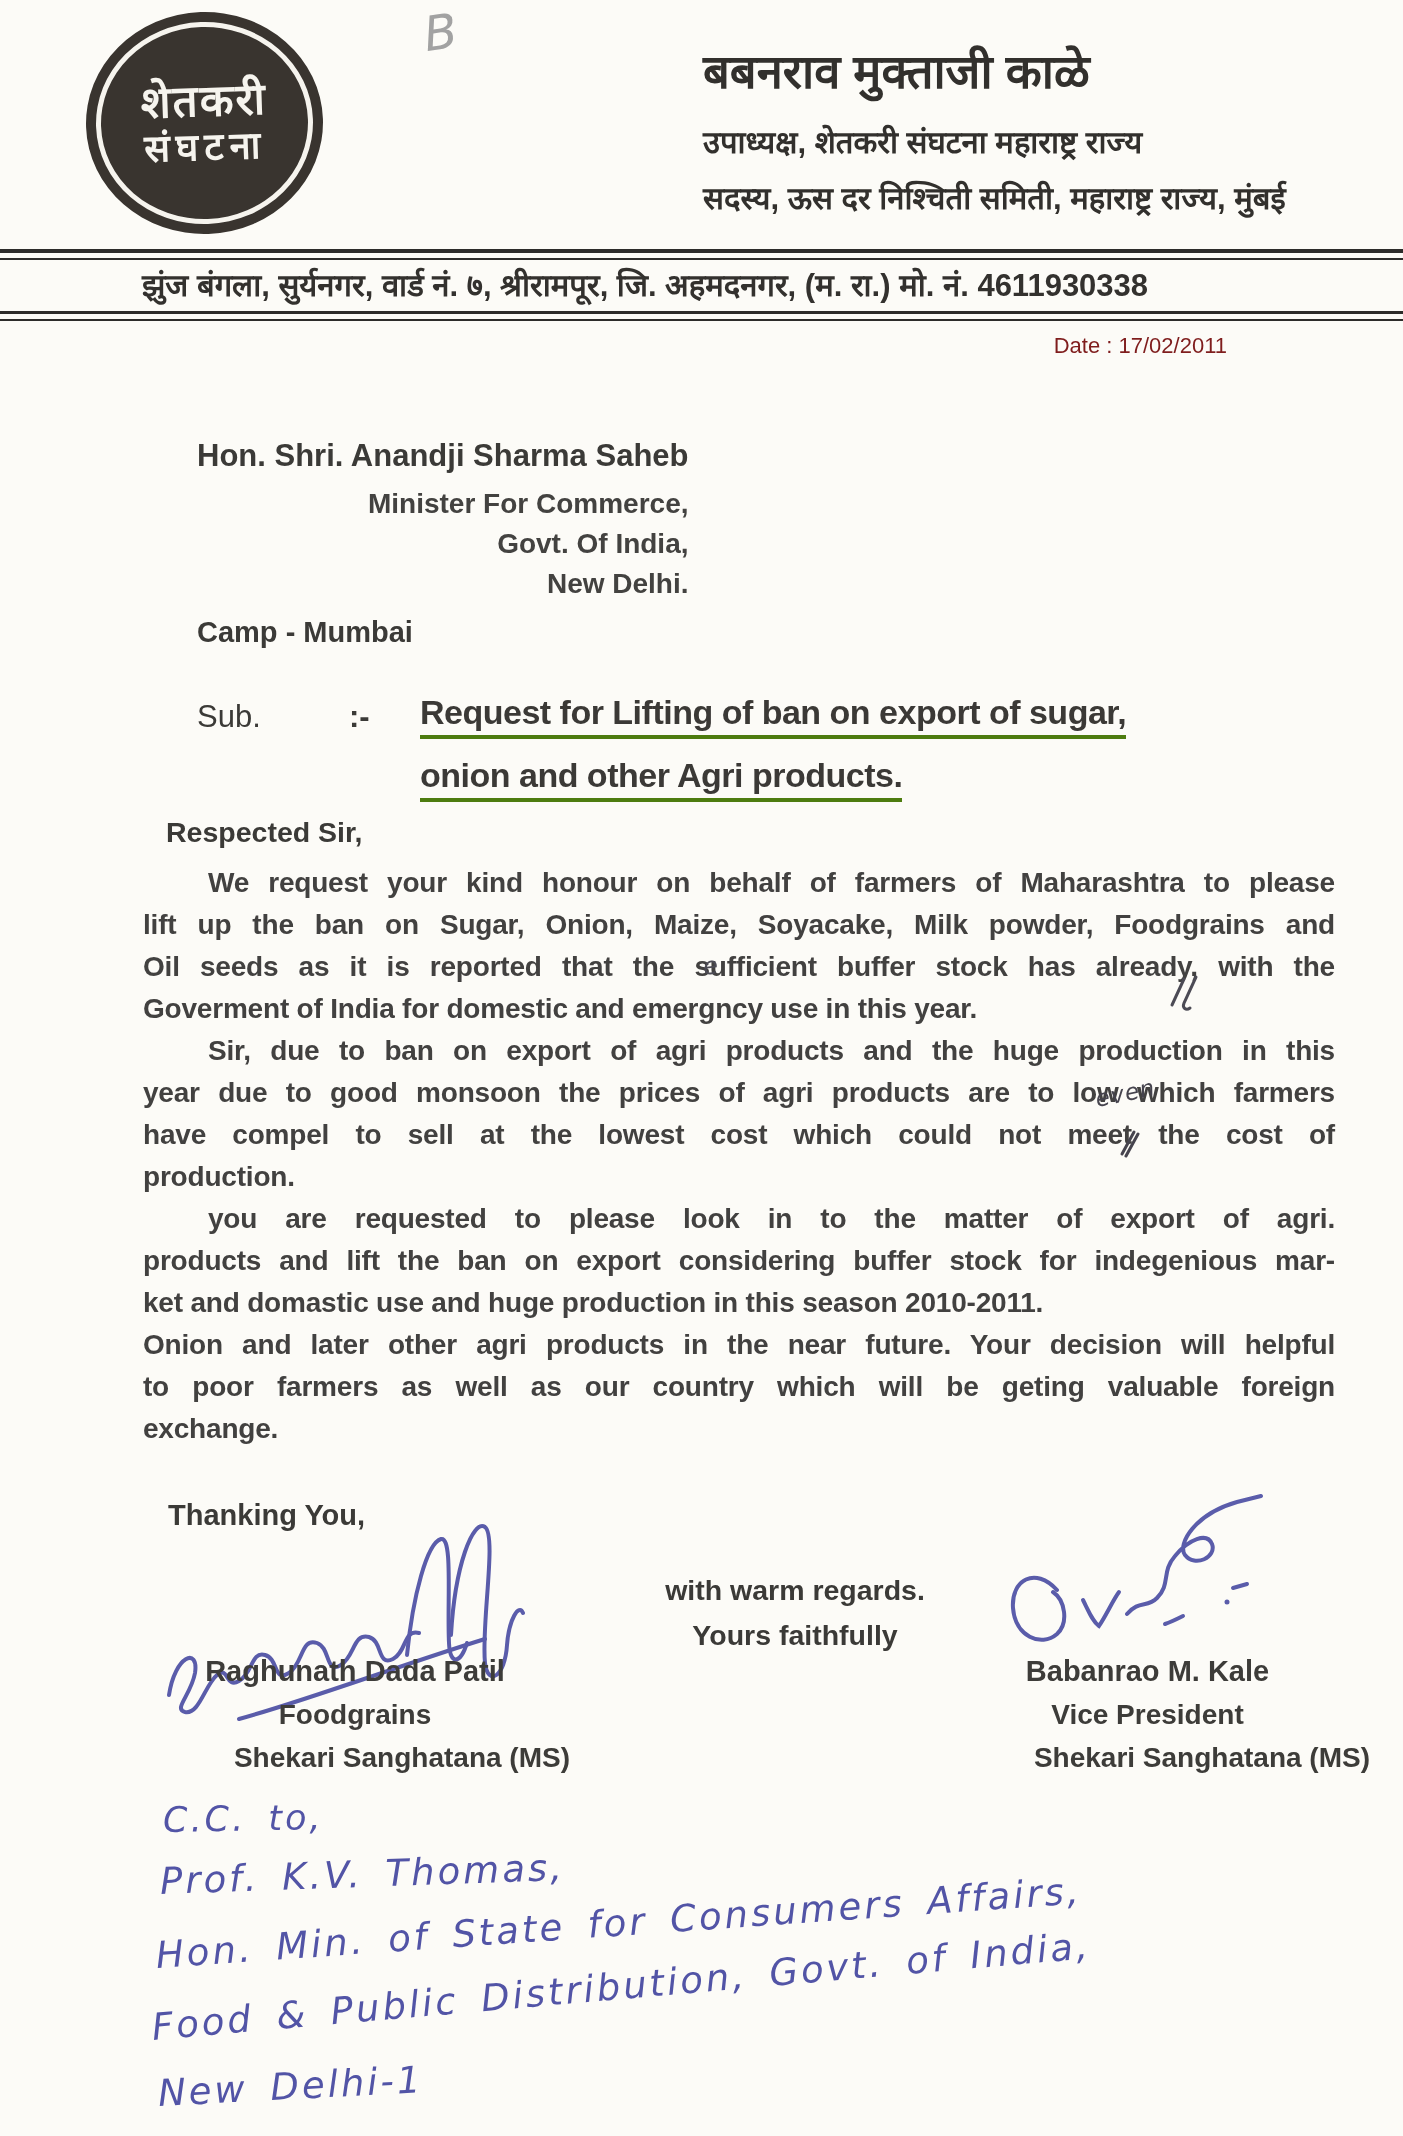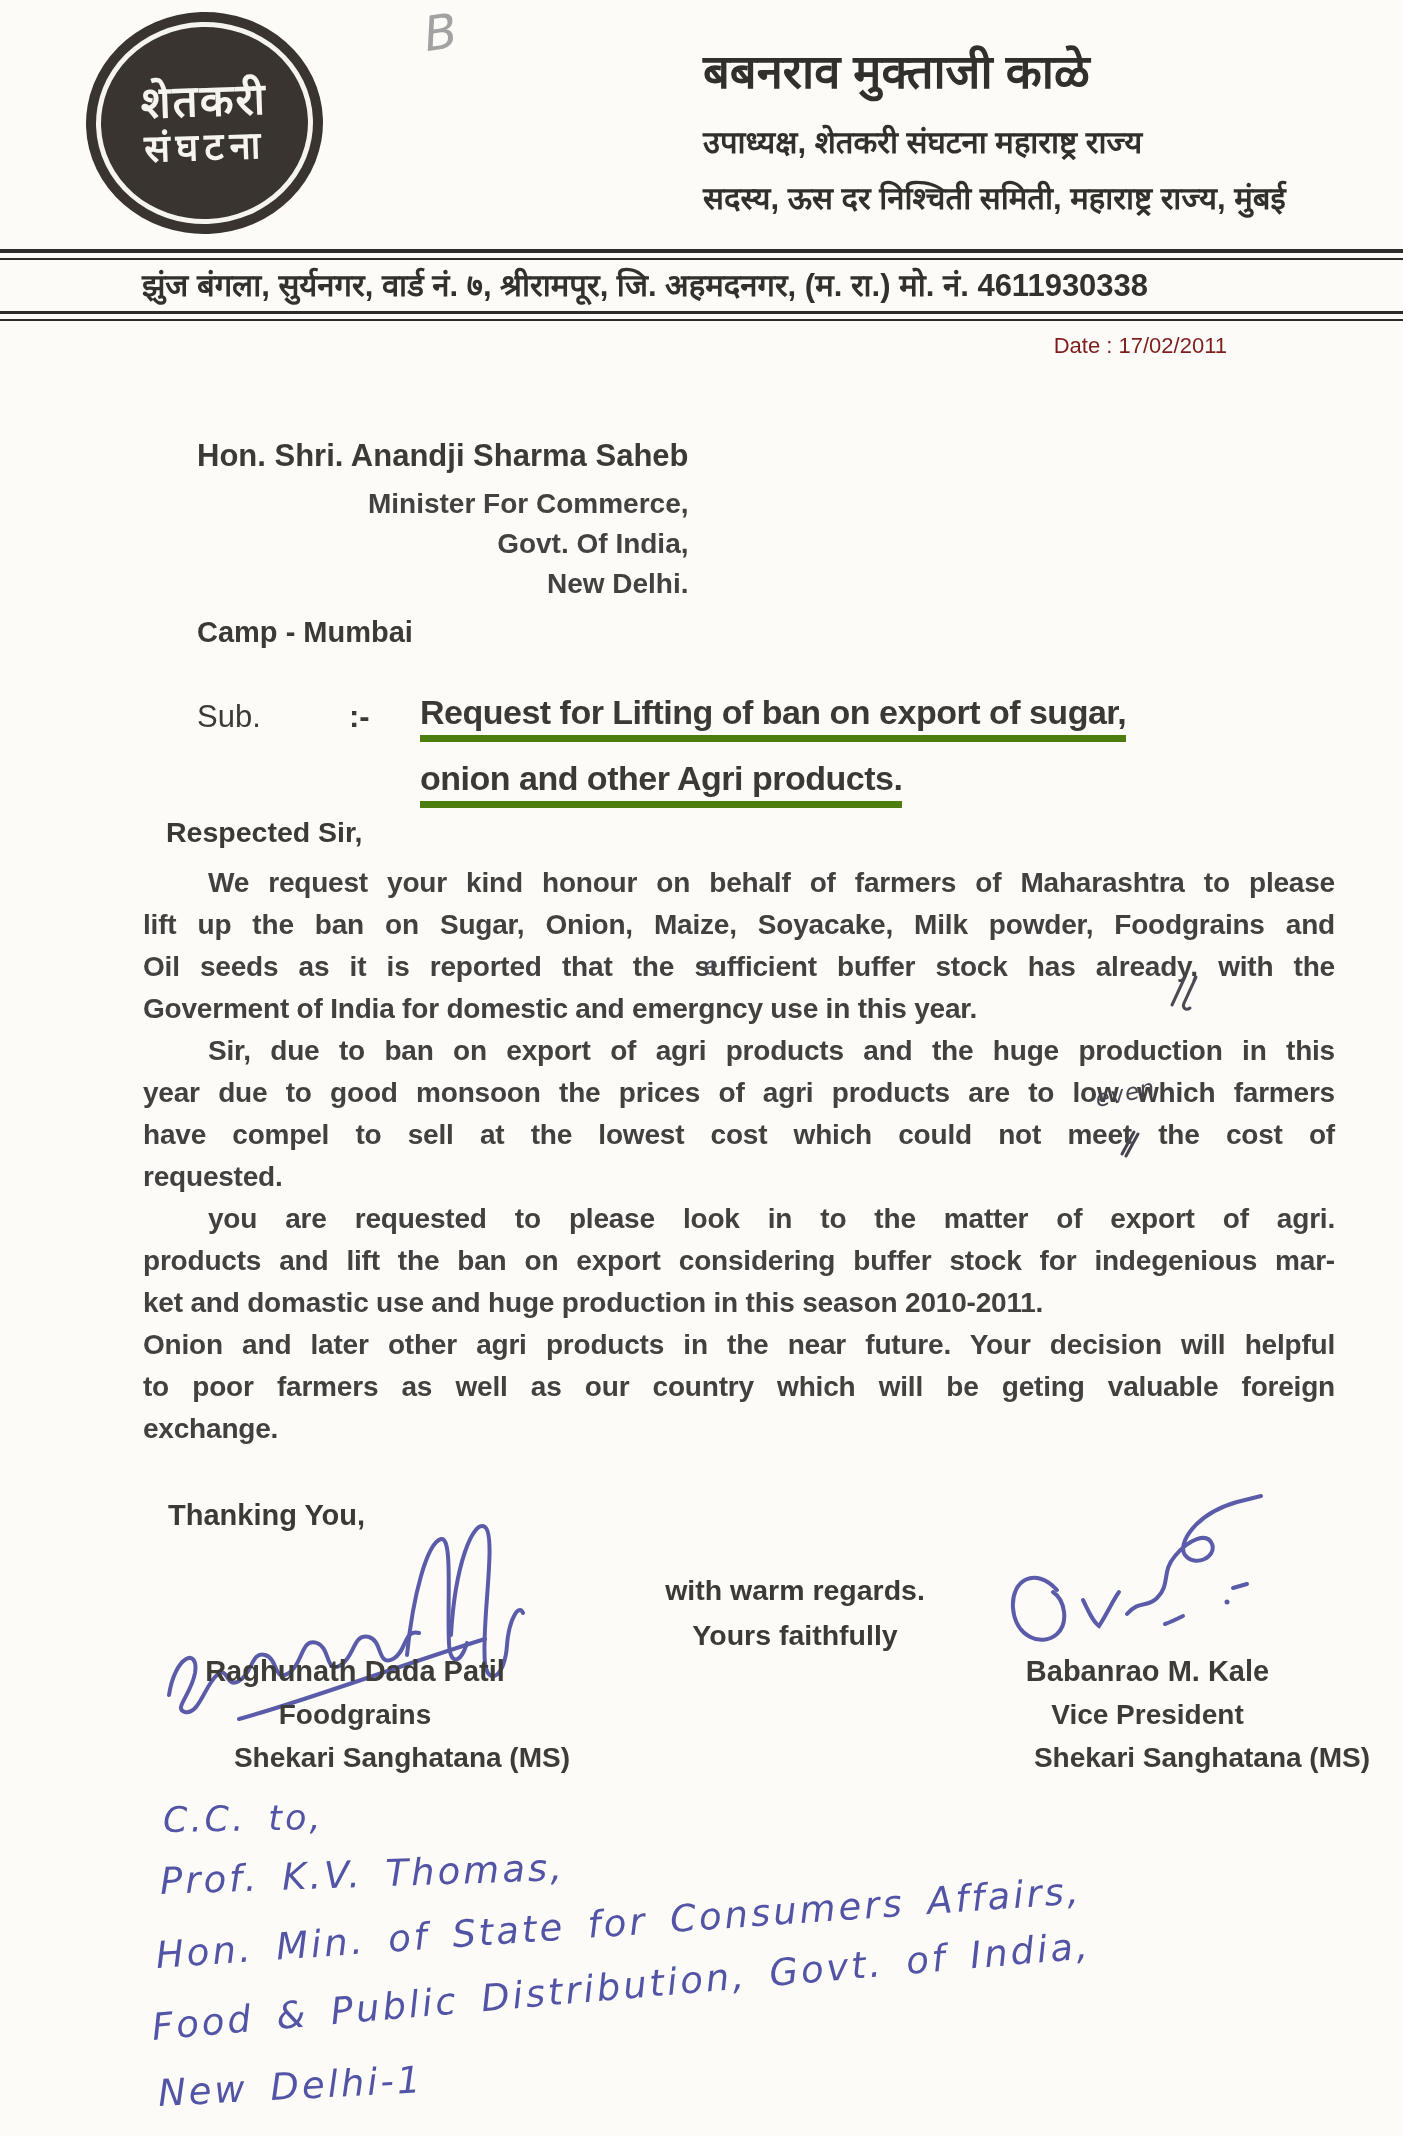--- a/index.html
+++ b/index.html
@@ -48,21 +48,21 @@
   
   .recipient{position:absolute;left:197px;top:438px;text-align:right;}
   .rec-name{font-size:31px;font-weight:bold;margin-bottom:10px;color:#3b3a37;}
   .rec-line{font-size:28px;font-weight:bold;line-height:40px;color:#434240;}
   .camp{position:absolute;left:197px;top:616px;font-size:29px;font-weight:bold;color:#3b3a37;}
   
   .sub-label{position:absolute;left:197px;top:699px;font-size:31px;font-weight:normal;color:#3b3a37;}
   .sub-colon{position:absolute;left:349px;top:699px;font-size:31px;font-weight:bold;color:#3b3a37;}
   .sub-lines{position:absolute;left:420px;top:693px;width:880px;}
   .sub-line{font-size:34px;font-weight:bold;letter-spacing:-0.5px;color:#3b3936;margin-bottom:17px;}
-  .sub-line span{display:inline-block;border-bottom:7px solid #4d7c0f;padding-bottom:3px;}
+  .sub-line span{display:inline-block;border-bottom:4px solid #4d7c0f;padding-bottom:3px;}
   .salutation{position:absolute;left:166px;top:816px;font-size:28.5px;font-weight:bold;color:#3b3a37;}
   
   .body-flow{
     position:absolute;left:143px;top:862px;width:1192px;
     font-size:28px;font-weight:bold;line-height:42px;letter-spacing:-0.2px;color:#424140;
   }
   .bl{text-align:justify;text-align-last:justify;}
   .bl.pf{text-indent:65px;}
   .bl.pl{text-align-last:left;}
   
@@ -136,21 +136,21 @@
   <div class="salutation">Respected Sir,</div>
 
   <div class="body-flow">
       <div class="bl pf">We request your kind honour on behalf of farmers of Maharashtra to please</div>
       <div class="bl">lift up the ban on Sugar, Onion, Maize, Soyacake, Milk powder, Foodgrains and</div>
       <div class="bl">Oil seeds as it is reported that the sufficient buffer stock has already, with the</div>
       <div class="bl pl">Goverment of India for domestic and emergncy use in this year.</div>
       <div class="bl pf">Sir, due to ban on export of agri products and the huge production in this</div>
       <div class="bl">year due to good monsoon the prices of agri products are to low which farmers</div>
       <div class="bl">have compel to sell at the lowest cost which could not meet the cost of</div>
-      <div class="bl pl">requested.</div>
+      <div class="bl pl">production.</div>
       <div class="bl pf">you are requested to please look in to the matter of export of agri.</div>
       <div class="bl">products and lift the ban on export considering buffer stock for indegenious mar-</div>
       <div class="bl pl">ket and domastic use and huge production in this season 2010-2011.</div>
       <div class="bl">Onion and later other agri products in the near future. Your decision will helpful</div>
       <div class="bl">to poor farmers as well as our country which will be geting valuable foreign</div>
       <div class="bl pl">exchange.</div>
     </div>
 
   <div class="ann-e hand">e</div>
   <svg class="ann-svg" style="left:1168px;top:975px;" width="34" height="46" viewBox="0 0 34 46">

